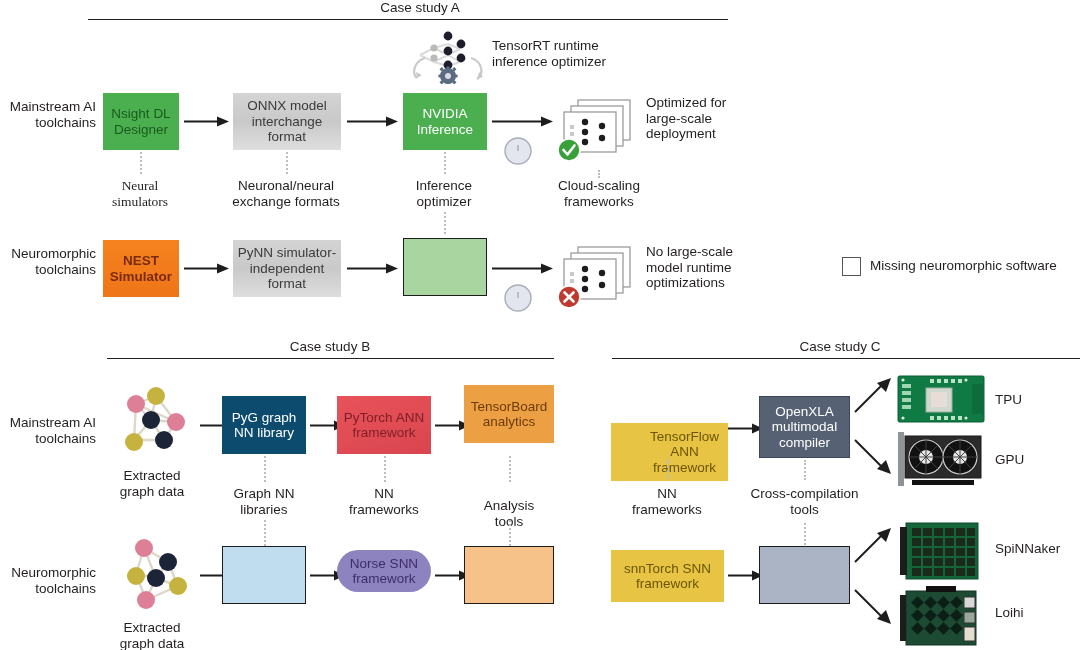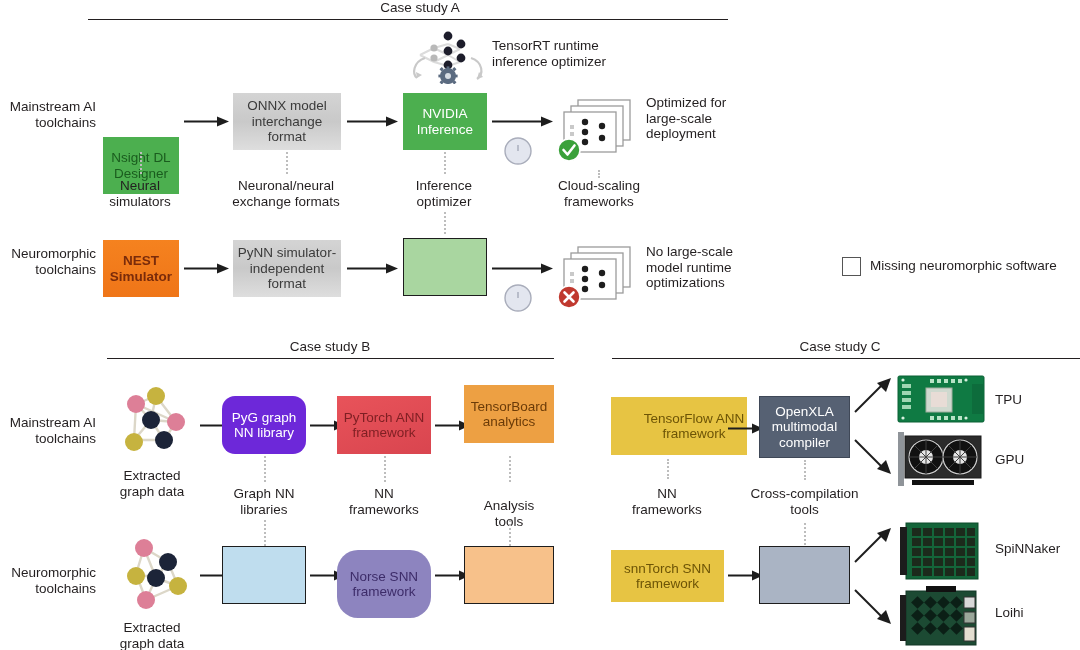--- a/index.html
+++ b/index.html
@@ -10,27 +10,27 @@
   .lbl-left{font-size:13.5px;line-height:15.5px;text-align:right;color:#231f20;}
   .case-title{font-size:13.5px;text-align:center;color:#231f20;}
   .rule{position:absolute;height:1px;background:#231f20;}
   .box{position:absolute;display:flex;align-items:center;justify-content:center;
        text-align:center;font-size:13.5px;line-height:15.5px;box-sizing:border-box;}
   .arrow{position:absolute;height:10px;}
   .arrow svg{display:block;}
   .dotline{position:absolute;width:0;border-left:2px dotted #bdbdbd;}
 
   
-  .b-nsight{background:#4caf4f;color:#1a5c1e;margin-top:44px;}
+  .b-nsight{background:#4caf4f;color:#1a5c1e;}
   .b-onnx{background:linear-gradient(180deg,#d4d4d4 0%,#c9c9c9 50%,#dedede 100%);color:#3b3b3b;}
   .b-trt{background:#4caf4f;color:#ffffff;}
   .b-nest{background:linear-gradient(180deg,#f5821f 0%,#ef7518 100%);color:#7a2b0a;}
   .b-pynn{background:linear-gradient(180deg,#d4d4d4 0%,#c9c9c9 50%,#dedede 100%);color:#3b3b3b;}
   .b-empty-green{background:#a9d6a0;border:1.6px solid #1d1d1d;}
-  .b-pyg{background:#6d28d9;color:#ffffff;border-radius:13px;}
+  .b-pyg{background:#0c4a6e;color:#ffffff;}
   .b-pytorch{background:linear-gradient(160deg,#e8535a 0%,#d9454f 100%);color:#7e1f23;}
   .b-tboard{background:#eda043;color:#6b3b08;}
   .b-empty-blue{background:#bfddee;border:1.6px solid #1d1d1d;}
   .b-norse{background:#8d84bf;color:#3d2c69;}
   .b-empty-orange{background:#f7c18a;border:1.6px solid #1d1d1d;}
   .b-tf{background:#e7c443;color:#6d5406;}
   .b-xla{background:#566173;color:#ffffff;border:1px solid #3f4857;}
   .b-empty-slate{background:#aab4c4;border:1.6px solid #1d1d1d;}
 
   .legend-sq{position:absolute;width:17px;height:17px;border:1.6px solid #555;background:#fff;}
@@ -134,21 +134,21 @@
 </div>
 <div class="lbl abs" style="left:646px;top:95px;width:180px;white-space:pre-line;text-align:left;">Optimized for
 large-scale
 deployment</div>
 
 <div class="dotline" style="left:140px;top:152px;height:22px;"></div>
 <div class="dotline" style="left:286px;top:152px;height:22px;"></div>
 <div class="dotline" style="left:444px;top:152px;height:22px;"></div>
 <div class="dotline" style="left:598px;top:170px;height:8px;"></div>
 
-<div class="lbl abs" style="left:90px;top:178px;width:100px;white-space:pre-line;">Neural
+<div class="lbl abs" style="left:90px;top:178px;width:100px;white-space:pre-line;font-family:Liberation Serif, serif;">Neural
 simulators</div>
 <div class="lbl abs" style="left:206px;top:178px;width:160px;white-space:pre-line;">Neuronal/neural
 exchange formats</div>
 <div class="lbl abs" style="left:392px;top:178px;width:104px;white-space:pre-line;text-align:center;">Inference
 optimizer</div>
 <div class="lbl abs" style="left:538px;top:178px;width:122px;white-space:pre-line;">Cloud-scaling
 frameworks</div>
 
 <div class="dotline" style="left:444px;top:212px;height:22px;"></div>
 
@@ -299,34 +299,34 @@
       <path d="M26 0.6 L37 5.5 L26 10.4 Z" fill="#1d1d1d"></path>
     </svg>
 </div>
 <div class="box b-empty-blue" style="left:222px;top:546px;width:84px;height:58px;"></div>
 <div class="arrow abs" style="left:310px;top:570px;width:36px;">
   <svg width="36" height="11" viewBox="0 0 36 11">
       <path d="M0 5.5 H25" stroke="#1d1d1d" stroke-width="2"></path>
       <path d="M24 0.6 L35 5.5 L24 10.4 Z" fill="#1d1d1d"></path>
     </svg>
 </div>
-<div class="box b-norse" style="left:337px;top:550px;width:94px;height:68px;white-space:pre-line;border-radius:21px;">Norse SNN
+<div class="box b-norse" style="left:337px;top:550px;width:94px;height:42px;white-space:pre-line;border-radius:21px;">Norse SNN
 framework</div>
 <div class="arrow abs" style="left:435px;top:570px;width:36px;">
   <svg width="36" height="11" viewBox="0 0 36 11">
       <path d="M0 5.5 H25" stroke="#1d1d1d" stroke-width="2"></path>
       <path d="M24 0.6 L35 5.5 L24 10.4 Z" fill="#1d1d1d"></path>
     </svg>
 </div>
 <div class="box b-empty-orange" style="left:464px;top:546px;width:90px;height:58px;"></div>
 
 <div class="case-title abs" style="left:700px;top:339px;width:280px;">Case study C</div>
 <div class="rule" style="left:612px;top:358px;width:468px;"></div>
 
-<div class="box b-tf" style="left:611px;top:397px;width:136px;height:58px;white-space:pre-line;padding-left:30px;">TensorFlow ANN
+<div class="box b-tf" style="left:611px;top:423px;width:117px;height:58px;white-space:pre-line;padding-left:30px;">TensorFlow ANN
 framework</div>
 <div class="arrow abs" style="left:728px;top:423px;width:36px;">
   <svg width="36" height="11" viewBox="0 0 36 11">
       <path d="M0 5.5 H25" stroke="#1d1d1d" stroke-width="2"></path>
       <path d="M24 0.6 L35 5.5 L24 10.4 Z" fill="#1d1d1d"></path>
     </svg>
 </div>
 <div class="box b-xla" style="left:759px;top:396px;width:91px;height:62px;white-space:pre-line;">OpenXLA
 multimodal
 compiler</div>

